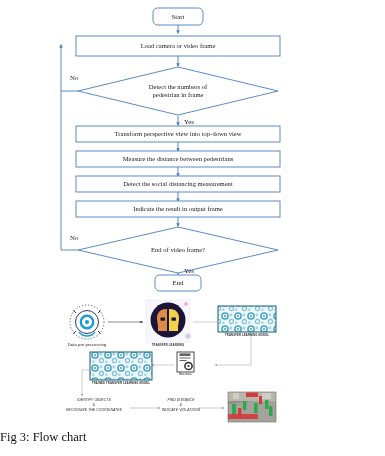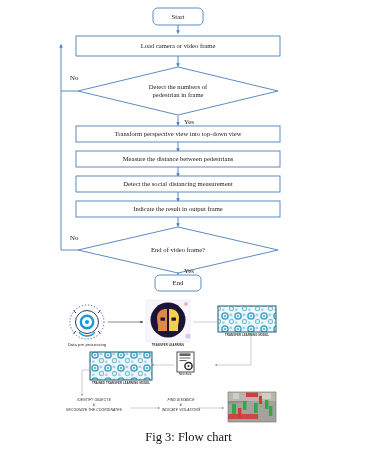--- a/index.html
+++ b/index.html
@@ -9,21 +9,21 @@
   svg.layer{position:absolute;left:0;top:0;width:385px;height:456px;overflow:visible;}
   .nodetext{font-family:"Liberation Serif",serif;font-size:6.6px;fill:#1a1a1a;
             text-anchor:middle;dominant-baseline:middle;}
   .termtext{font-family:"Liberation Serif",serif;font-size:6.8px;fill:#1a1a1a;
             text-anchor:middle;dominant-baseline:middle;}
   .branchtext{font-family:"Liberation Serif",serif;font-size:6.8px;fill:#1a1a1a;}
   .shape{fill:#ffffff;stroke:#4a7ebb;stroke-width:0.9;}
   .conn{stroke:#4a7ebb;stroke-width:0.9;fill:none;}
   .pipearrow{stroke:#3a3a3a;stroke-width:0.6;fill:none;}
   .pipefaint{stroke:#9a9a9a;stroke-width:0.5;fill:none;}
-  .caption{position:absolute;width:377px;text-align:center;
+  .caption{position:absolute;width:377px;text-align:left;
            font-family:"Liberation Serif",serif;font-size:12.5px;color:#111;}
   .piclbl{position:absolute;font-family:"Liberation Sans",sans-serif;
           color:#2b2b2b;text-align:center;line-height:1.25;}
   .tiny-cap{font-size:2.7px;letter-spacing:.18px;font-weight:bold;}
   .tiny-ital{font-size:3.4px;font-style:italic;letter-spacing:.1px;}
   .lbl-dpp{font-size:4.3px;}
   .lbl-new{font-size:3px;}
 </style>
 </head>
 <body>

